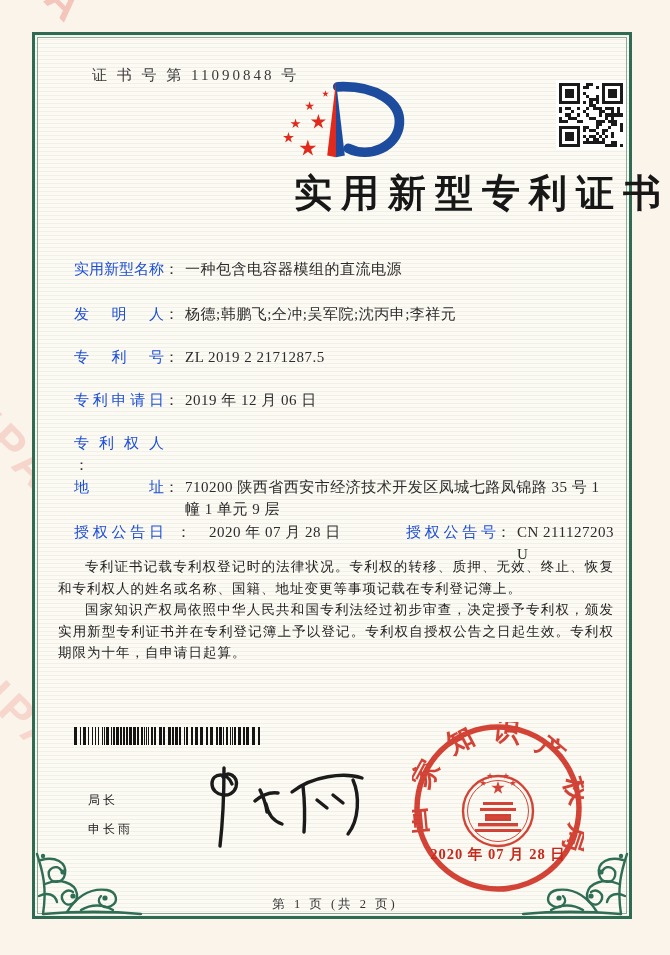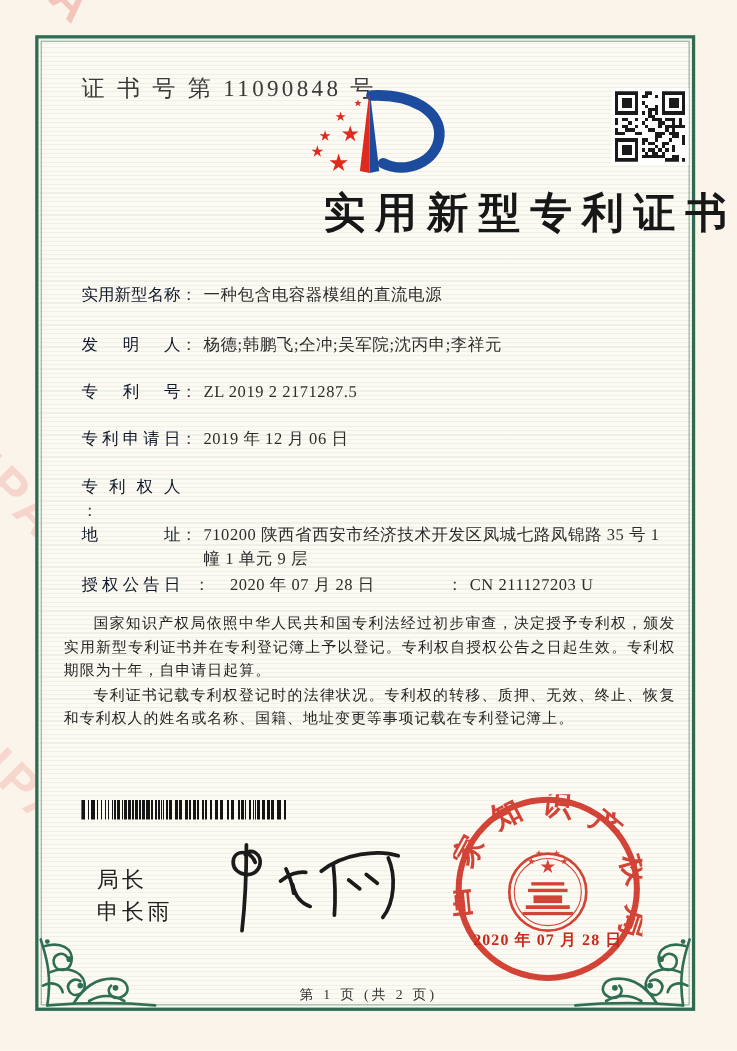--- a/index.html
+++ b/index.html
@@ -38,59 +38,59 @@
   .frame-inner{
     position:absolute;inset:2px;
     border:1px solid #8aab97;
     pointer-events:none;
   }
   .corner-ornament{position:absolute;bottom:-2px;left:-2px;width:112px;height:92px;}
   .corner-ornament.right{left:auto;right:-2px;transform:scaleX(-1);}
 
   
   .cert-number{
-    position:absolute;left:74px;top:66px;
-    font-size:21px;letter-spacing:3px;color:#3a3a3a;
+    position:absolute;left:92px;top:66px;
+    font-size:15px;letter-spacing:3px;color:#3a3a3a;
   }
   .qr{position:absolute;left:556px;top:80px;width:70px;height:70px;background:#fff;padding:3px;box-sizing:border-box;}
   .qr svg{width:100%;height:100%;display:block;}
   .logo{position:absolute;left:248px;top:74px;width:176px;height:96px;}
   .title{
     position:absolute;left:0;top:168px;width:670px;
     text-align:right;
     font-size:38px;font-weight:bold;color:#171717;
     letter-spacing:9px;
   }
 
   
   .field-row{position:absolute;left:74px;font-size:15px;line-height:22px;display:flex;}
   .field-label{
     display:inline-block;width:90px;
     text-align:justify;text-align-last:justify;
-    flex:none;color:#0f172a;
+    flex:none;color:#1d4ed8;
   }
   .field-colon{flex:none;}
   .field-value{margin-left:6px;color:#2c2c2c;letter-spacing:0.5px;}
   .field-value.wide{width:430px;}
   .pair-right{position:absolute;left:332px;top:0;display:flex;font-size:15px;line-height:22px;}
 
   
   .body-text{
     position:absolute;left:58px;top:556px;width:556px;
     font-size:13.5px;line-height:21.5px;
     text-align:justify;color:#1f1f1f;letter-spacing:1px;
   }
   .body-text p{margin:0;text-indent:2em;}
 
   
   .barcode{position:absolute;left:74px;top:727px;width:188px;height:18px;}
   .barcode svg{width:100%;height:100%;display:block;}
 
   
-  .signer{position:absolute;left:88px;top:786px;font-size:20px;line-height:29px;letter-spacing:3px;color:#222;}
+  .signer{position:absolute;left:88px;top:786px;font-size:12px;line-height:29px;letter-spacing:3px;color:#222;}
   .signature{position:absolute;left:196px;top:760px;width:185px;height:100px;}
 
   
   .seal{position:absolute;left:412px;top:722px;width:172px;height:172px;mix-blend-mode:multiply;opacity:0.93;}
   .seal-date{
     position:absolute;left:414px;top:845px;width:168px;
     text-align:center;font-size:14.5px;font-weight:bold;color:#c9281c;
     letter-spacing:1px;
   }
 
@@ -410,28 +410,29 @@
   <div class="field-row" style="top:476px;">
     <span class="field-label">地址</span>
       <span class="field-colon">：</span>
     <span class="field-value wide">710200 陕西省西安市经济技术开发区凤城七路凤锦路 35 号 1 幢 1 单元 9 层</span>
   </div>
   <div class="field-row" style="top:521px;width:540px;gap:12px;">
     <span class="field-label">授权公告日</span>
       <span class="field-colon">：</span>
     <span class="field-value">2020 年 07 月 28 日</span>
     <span class="pair-right">
+      <span class="field-label">授权公告号</span>
         <span class="field-colon">：</span>
       <span class="field-value">CN 211127203 U</span>
     </span>
   </div>
 
   <div class="body-text">
+    <p>专利证书记载专利权登记时的法律状况。专利权的转移、质押、无效、终止、恢复和专利权人的姓名或名称、国籍、地址变更等事项记载在专利登记簿上。</p>
     <p>国家知识产权局依照中华人民共和国专利法经过初步审查，决定授予专利权，颁发实用新型专利证书并在专利登记簿上予以登记。专利权自授权公告之日起生效。专利权期限为十年，自申请日起算。</p>
-    <p>专利证书记载专利权登记时的法律状况。专利权的转移、质押、无效、终止、恢复和专利权人的姓名或名称、国籍、地址变更等事项记载在专利登记簿上。</p>
   </div>
 
   <div class="barcode">
       <svg viewBox="0 0 188 18" preserveAspectRatio="none" shape-rendering="crispEdges">
         <g fill="#141414">
           <rect x="0" y="0" width="3" height="18"></rect>
           <rect x="6" y="0" width="1" height="18"></rect>
           <rect x="9" y="0" width="3" height="18"></rect>
           <rect x="14" y="0" width="1" height="18"></rect>
           <rect x="18" y="0" width="1" height="18"></rect>

